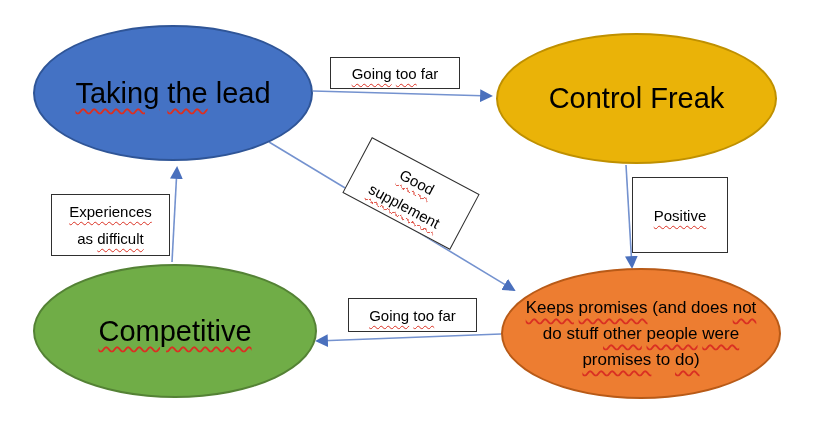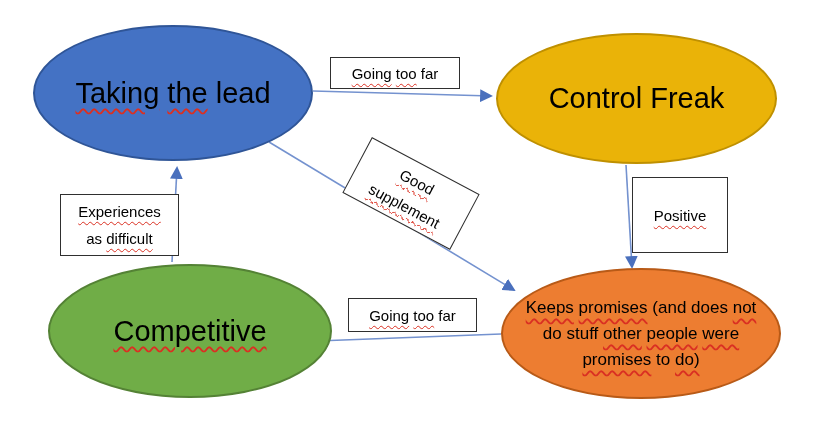--- a/index.html
+++ b/index.html
@@ -9,33 +9,33 @@
   }
   .arrows{position:absolute;left:0;top:0;z-index:1;}
 
   .node{
     position:absolute;z-index:2;border-radius:50%;
     border:2.5px solid #000;box-sizing:border-box;
     display:flex;align-items:center;justify-content:center;text-align:center;
   }
   .node-blue  {left:33px;  top:25px;  width:280px; height:136px; background:#4472C4; border-color:#2F5597; font-size:29px;}
   .node-yellow{left:496px; top:33px;  width:281px; height:131px; background:#eab308; border-color:#BF9000; font-size:29px;}
-  .node-green {left:48px;  top:264px; width:284px; height:134px; background:#70AD47; border-color:#548235; font-size:29px;}
+  .node-green {left:33px;  top:264px; width:284px; height:134px; background:#70AD47; border-color:#548235; font-size:29px;}
   .node-orange{left:501px; top:268px; width:280px; height:131px; background:#ED7D31; border-color:#B85A17; font-size:17px; line-height:26px;}
   .node-orange .txt{width:258px;text-align:center;}
 
   .label{
     position:absolute;z-index:3;background:#ffffff;border:1.4px solid #2f2f2f;
     box-sizing:border-box;display:flex;align-items:center;justify-content:center;
     text-align:center;font-size:15px;line-height:27px;
   }
   .lbl-going-top   {left:330px; top:57px;  width:130px; height:32px;}
   .lbl-good        {left:350px; top:162px; width:122px; height:63px; transform:rotate(28deg);}
   .lbl-positive    {left:632px; top:177px; width:96px;  height:76px;}
-  .lbl-exp         {left:60px;  top:194px; width:119px; height:62px;}
+  .lbl-exp         {left:51px;  top:194px; width:119px; height:62px;}
   .lbl-going-bottom{left:348px; top:298px; width:129px; height:34px;}
 
   .sq{
     text-decoration-line:underline;
     text-decoration-style:wavy;
     text-decoration-color:#da3022;
     text-decoration-thickness:1px;
     text-underline-offset:4px;
   }
   .node .sq{text-underline-offset:5px;text-decoration-thickness:1.5px;}

